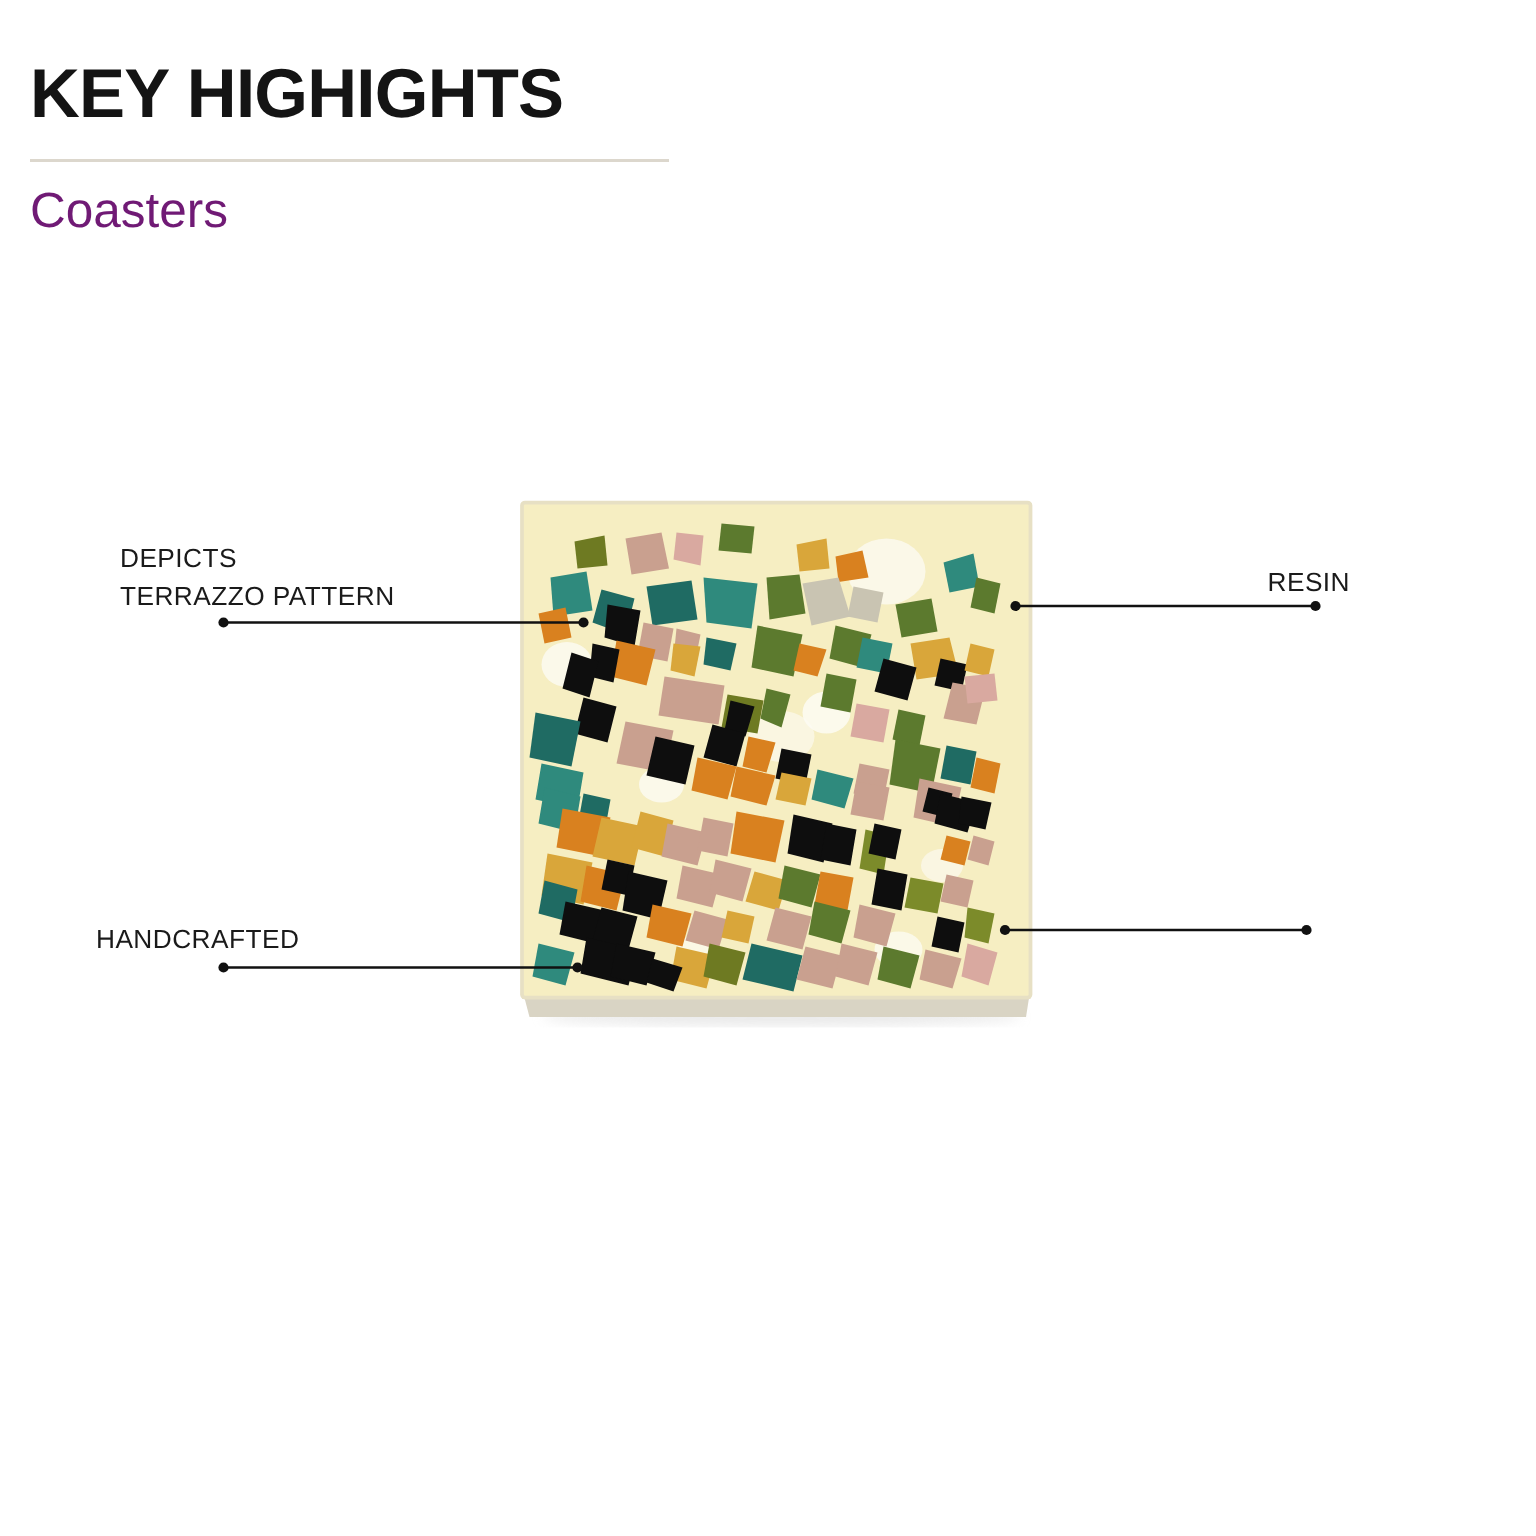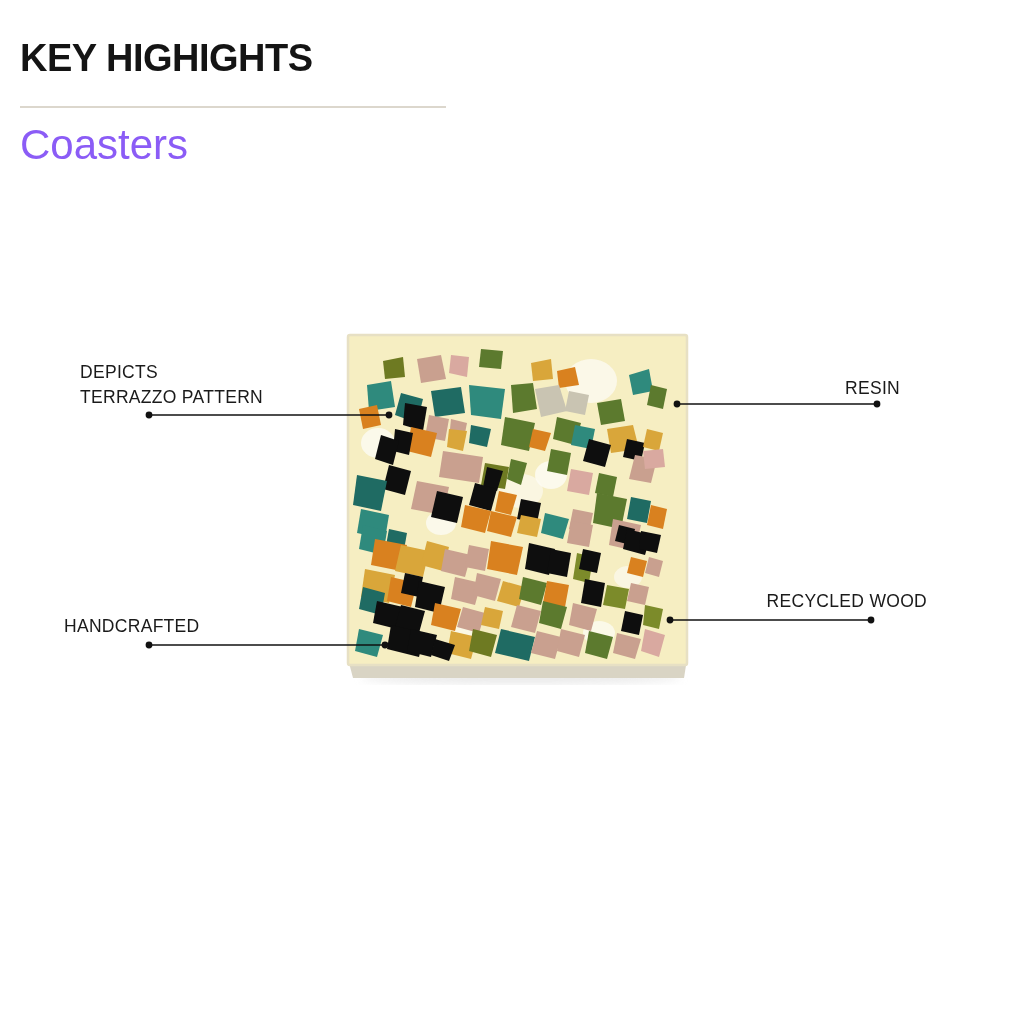--- a/index.html
+++ b/index.html
@@ -17,44 +17,44 @@
     width: 1024px;
     height: 1024px;
     background: #ffffff;
   }
 
   
   .page-title {
     position: absolute;
     left: 20px;
     top: 39px;
-    font-size: 38px;
+    font-size: 46px;
     font-weight: 700;
     letter-spacing: -0.5px;
     color: #141414;
     line-height: 1.0;
     white-space: nowrap;
   }
 
   .title-divider {
     position: absolute;
     left: 20px;
     top: 106px;
     width: 426px;
     height: 2px;
     background: #dcd7cd;
   }
 
   .page-subtitle {
     position: absolute;
     left: 20px;
     top: 120px;
-    font-size: 42px;
+    font-size: 33px;
     font-weight: 400;
-    color: #8b5cf6;
+    color: #701a75;
     line-height: 1.2;
     letter-spacing: 0px;
     white-space: nowrap;
   }
 
   
   #product-figure {
     position: absolute;
     left: 345px;
     top: 333px;
@@ -262,21 +262,20 @@
     </svg>
   </figure>
 
   <div class="callout-label callout-left" id="label-depicts">DEPICTS
 TERRAZZO PATTERN</div>
 
   <div class="callout-label callout-right" id="label-resin">RESIN</div>
 
   <div class="callout-label callout-left" id="label-handcrafted">HANDCRAFTED</div>
 
-  <div class="callout-label callout-right" id="label-recycled-wood">RECYCLED WOOD</div>
 
   <div class="leader" id="leader-depicts">
     <svg width="246" height="10" viewBox="0 0 246 10">
       <line x1="3" y1="5" x2="243" y2="5" stroke="#111111" stroke-width="1.6"></line>
       <circle cx="3" cy="5" r="3.4" fill="#111111"></circle>
       <circle cx="243" cy="5" r="3.4" fill="#111111"></circle>
     </svg>
   </div>
 
   <div class="leader" id="leader-resin">

